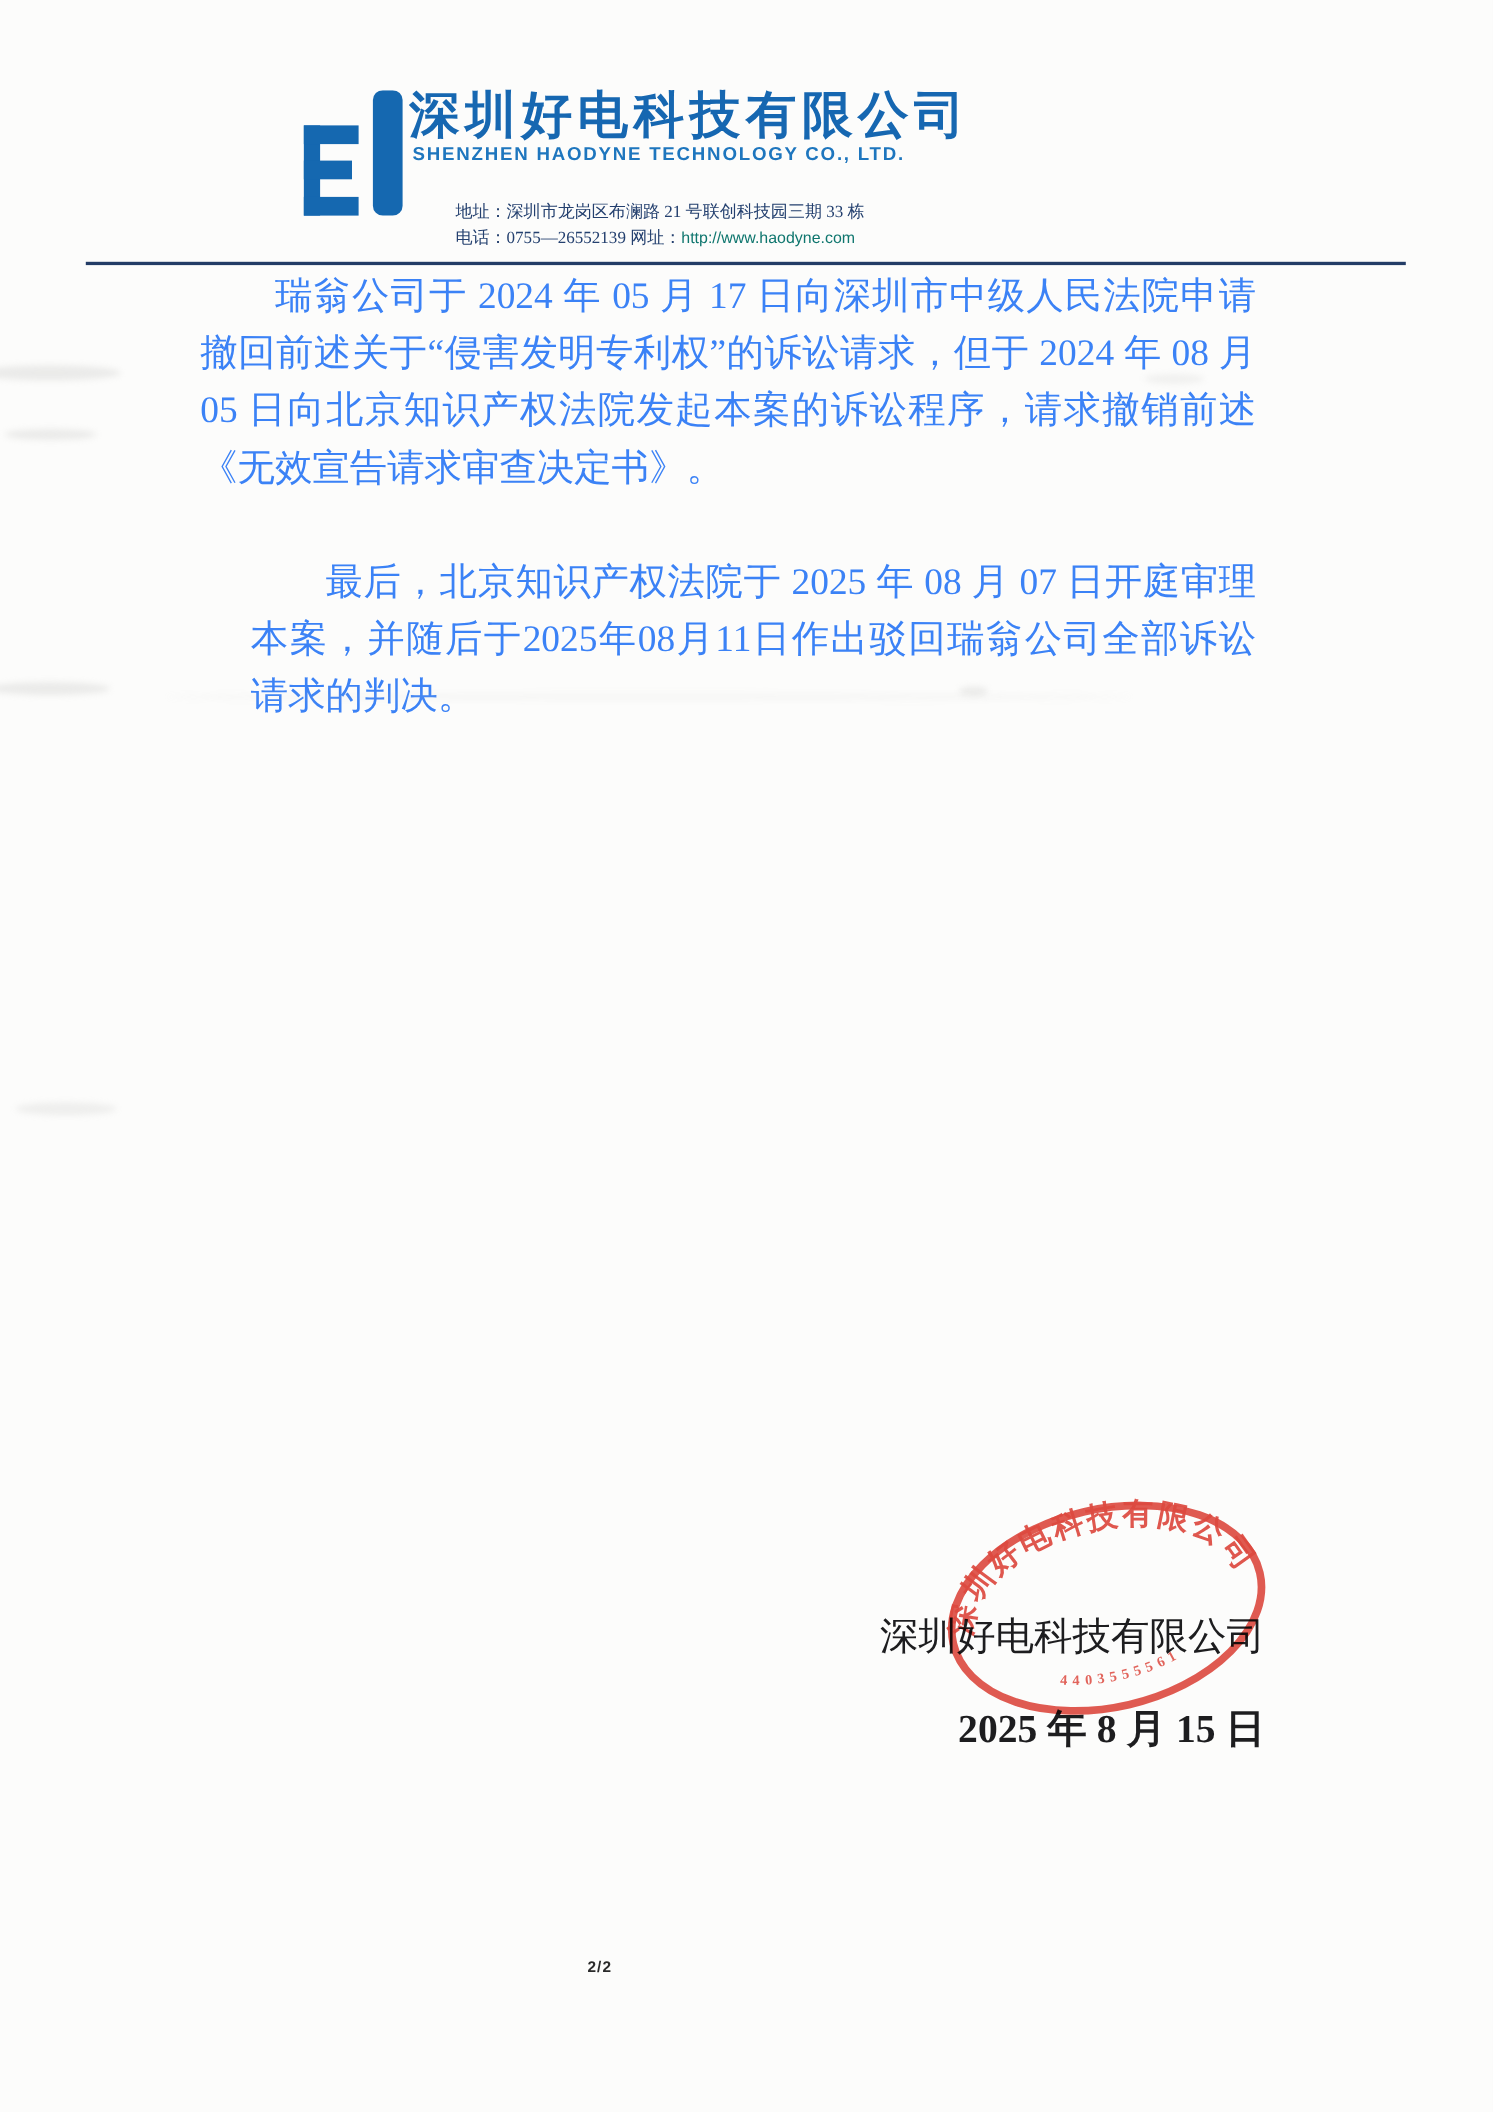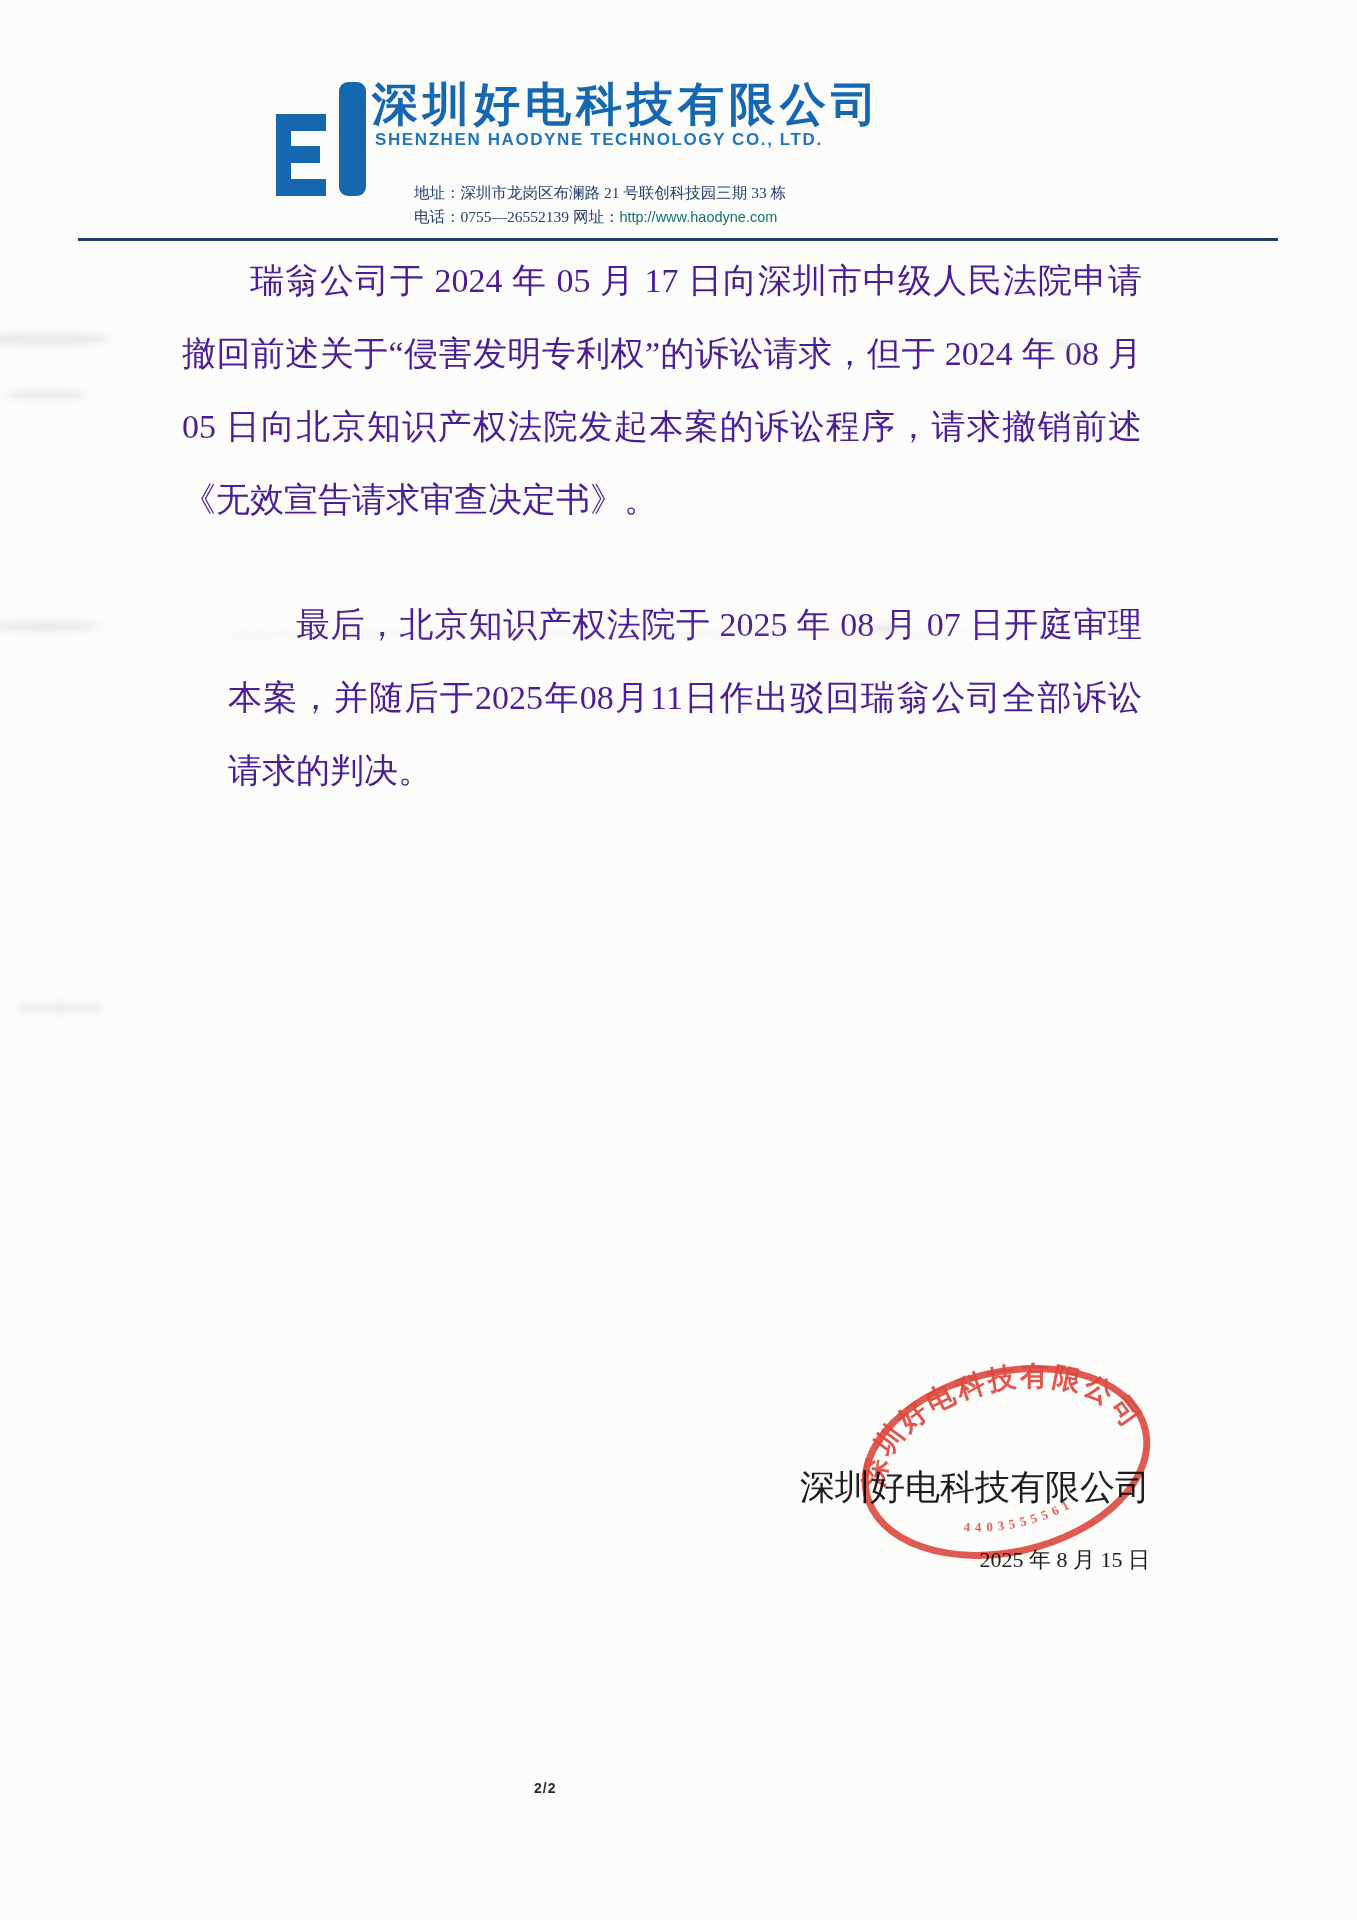--- a/index.html
+++ b/index.html
@@ -31,34 +31,34 @@
     line-height:24px;white-space:nowrap;margin-top:25px;
   }
   .hq-info .url{font-family:"Liberation Sans","DejaVu Sans",sans-serif;font-size:14.5px;color:#0f766e;}
   .rule{
     position:absolute;left:78px;top:238px;width:1200px;height:3px;
     background:#233c66;
   }
   
   .doc-body{
     position:absolute;left:182px;top:244px;width:960px;
-    font-size:34px;line-height:73px;color:#4c1d95;
+    font-size:34px;line-height:52px;color:#3b82f6;
     text-align:justify;
   }
   .doc-body p{margin:0;text-indent:2em;}
   .doc-body p.p1{margin-bottom:52px;}
   .doc-body p.p2{margin-bottom:68px;margin-left:46px;}
   .doc-body p.p3{margin-bottom:75px;}
   
   .sig{
     position:absolute;right:207px;top:1470px;
     text-align:right;color:#1d1d1f;z-index:1;
   }
   .sig .sig-company{font-size:35px;line-height:35px;white-space:nowrap;}
-  .sig .sig-date{font-size:22px;line-height:34px;margin-top:38px;white-space:nowrap;}
+  .sig .sig-date{font-size:36px;line-height:34px;margin-top:50px;white-space:nowrap;font-weight:bold;}
   
   .seal{
     position:absolute;left:856px;top:1366px;width:300px;height:192px;
     transform:rotate(-13deg);
     mix-blend-mode:multiply;opacity:.92;z-index:2;
     pointer-events:none;
   }
   
   .page-num{
     position:absolute;left:534px;top:1780px;

